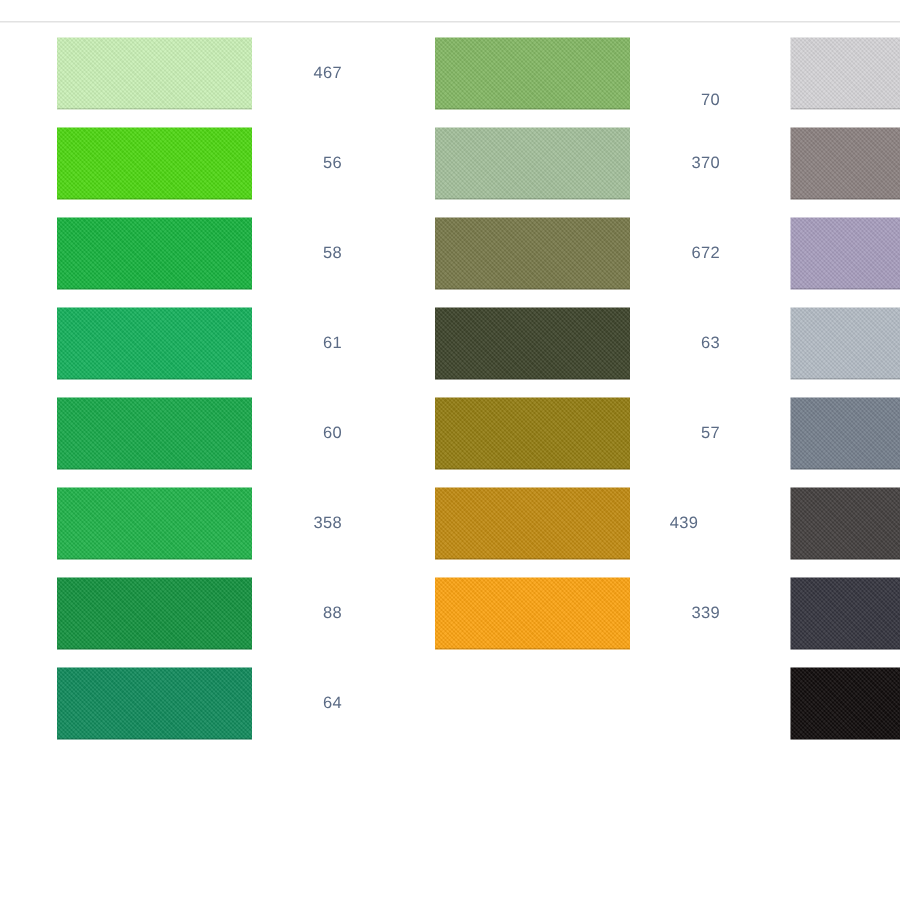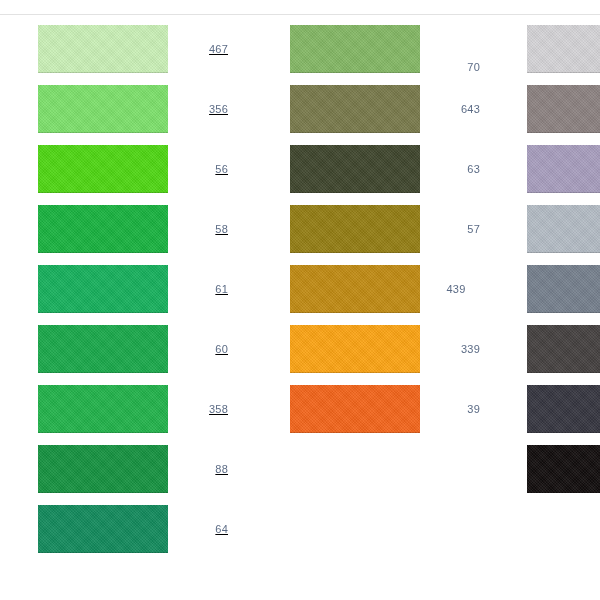--- a/index.html
+++ b/index.html
@@ -36,21 +36,21 @@
     height: 600px;
     display: flex;
     flex-direction: row;
     align-items: flex-start;
   }
   .column {
     position: relative;
     display: flex;
     flex-direction: column;
   }
-  .col-0 { margin-left: 38px; text-decoration: underline; }
+  .col-0 { margin-left: 38px; }
   .col-1 { margin-left: 62px; }
   .col-2 { margin-left: 47px; }
 
   .swatch-row {
     display: flex;
     flex-direction: row;
     align-items: center;
   }
   .swatch {
     position: relative;
@@ -98,24 +98,20 @@
 
   <div id="top-rule" style="background: rgb(226, 226, 226);"></div>
 
   <div id="chart">
       <div class="column col-0" style="margin-top: 25px; row-gap: 12px;">
         <div class="swatch-row">
           <div class="swatch" style="background-color: rgb(201, 239, 182); width: 130px; height: 48px;"></div>
           <div class="swatch-label" style="color: rgb(91, 107, 133);">467</div>
         </div>
         <div class="swatch-row">
-          <div class="swatch" style="background-color: rgb(124, 224, 106); width: 130px; height: 48px;"></div>
-          <div class="swatch-label" style="color: rgb(91, 107, 133);">356</div>
-        </div>
-        <div class="swatch-row">
           <div class="swatch" style="background-color: rgb(78, 214, 19); width: 130px; height: 48px;"></div>
           <div class="swatch-label" style="color: rgb(91, 107, 133);">56</div>
         </div>
         <div class="swatch-row">
           <div class="swatch" style="background-color: rgb(24, 178, 63); width: 130px; height: 48px;"></div>
           <div class="swatch-label" style="color: rgb(91, 107, 133);">58</div>
         </div>
         <div class="swatch-row">
           <div class="swatch" style="background-color: rgb(22, 176, 92); width: 130px; height: 48px;"></div>
           <div class="swatch-label" style="color: rgb(91, 107, 133);">61</div>
@@ -136,42 +132,42 @@
           <div class="swatch" style="background-color: rgb(18, 138, 92); width: 130px; height: 48px;"></div>
           <div class="swatch-label" style="color: rgb(91, 107, 133);">64</div>
         </div>
       </div>
       <div class="column col-1" style="margin-top: 25px; row-gap: 12px;">
         <div class="swatch-row">
           <div class="swatch" style="background-color: rgb(131, 183, 100); width: 130px; height: 48px;"></div>
           <div class="swatch-label" style="color: rgb(91, 107, 133); margin-top: 36px;">70</div>
         </div>
         <div class="swatch-row">
+          <div class="swatch" style="background-color: rgb(163, 191, 155); width: 130px; height: 48px;"></div>
+          <div class="swatch-label" style="color: rgb(91, 107, 133);">370</div>
+        </div>
+        <div class="swatch-row">
           <div class="swatch" style="background-color: rgb(120, 121, 74); width: 130px; height: 48px;"></div>
-          <div class="swatch-label" style="color: rgb(91, 107, 133);">643</div>
+          <div class="swatch-label" style="color: rgb(91, 107, 133);">672</div>
         </div>
         <div class="swatch-row">
           <div class="swatch" style="background-color: rgb(62, 69, 44); width: 130px; height: 48px;"></div>
           <div class="swatch-label" style="color: rgb(91, 107, 133);">63</div>
         </div>
         <div class="swatch-row">
           <div class="swatch" style="background-color: rgb(147, 125, 19); width: 130px; height: 48px;"></div>
           <div class="swatch-label" style="color: rgb(91, 107, 133); text-align: right;">57</div>
         </div>
         <div class="swatch-row">
           <div class="swatch" style="background-color: rgb(192, 138, 18); width: 130px; height: 48px;"></div>
           <div class="swatch-label" style="color: rgb(91, 107, 133); text-align: center;">439</div>
         </div>
         <div class="swatch-row">
           <div class="swatch" style="background-color: rgb(251, 163, 19); width: 130px; height: 48px;"></div>
           <div class="swatch-label" style="color: rgb(91, 107, 133);">339</div>
-        </div>
-        <div class="swatch-row">
-          <div class="swatch" style="background-color: rgb(243, 100, 26); width: 130px; height: 48px;"></div>
-          <div class="swatch-label" style="color: rgb(91, 107, 133);">39</div>
         </div>
       </div>
       <div class="column col-2" style="margin-top: 25px; row-gap: 12px;">
         <div class="swatch-row">
           <div class="swatch" style="background-color: rgb(212, 211, 214); width: 130px; height: 48px;"></div>
         </div>
         <div class="swatch-row">
           <div class="swatch" style="background-color: rgb(139, 129, 128); width: 130px; height: 48px;"></div>
         </div>
         <div class="swatch-row">

